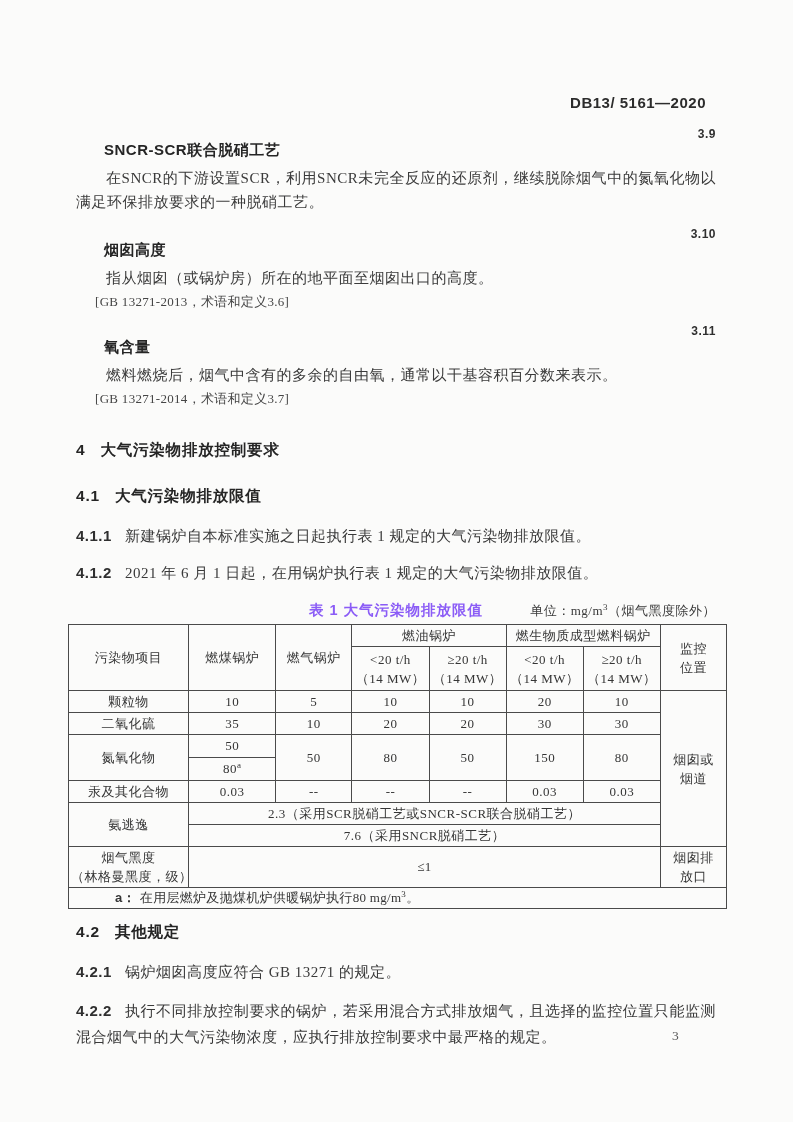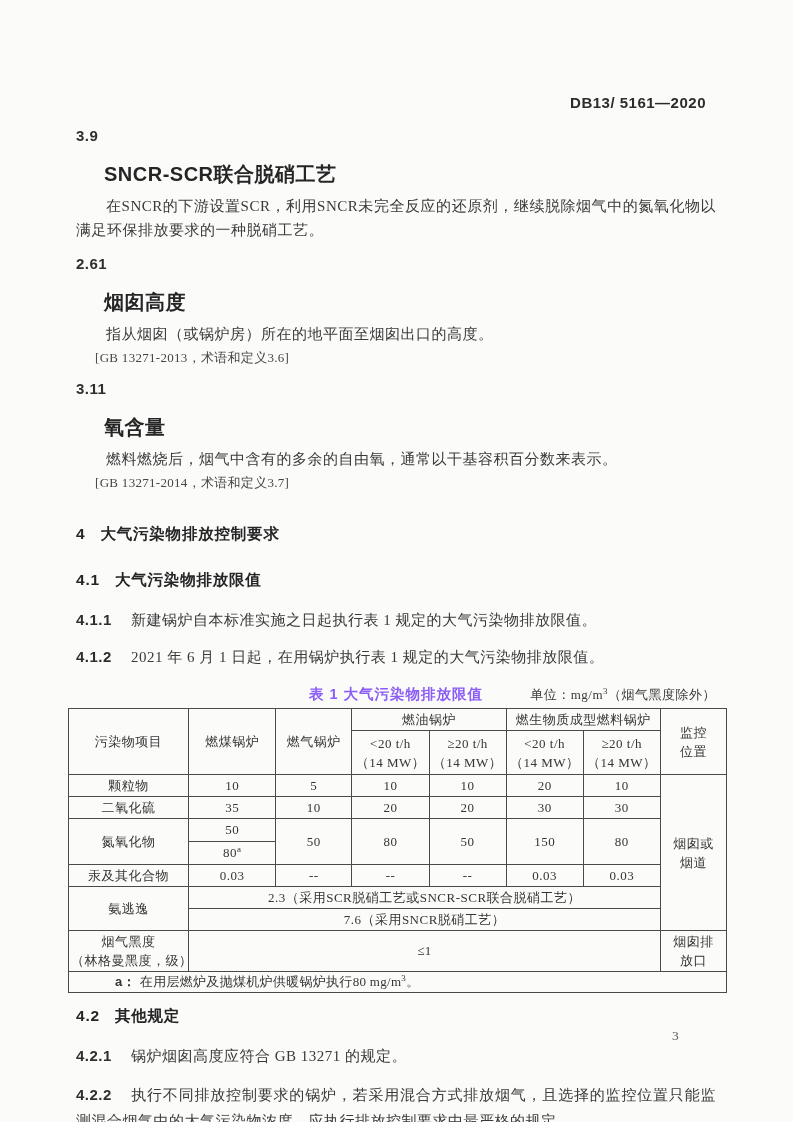--- a/index.html
+++ b/index.html
@@ -11,43 +11,43 @@
     padding:94px 77px 0 76px;
     font-size:15px; letter-spacing:0.5px;
   }
   .doc-ref {
     text-align:right; padding-right:10px;
     font-family:"Liberation Sans","DejaVu Sans",sans-serif;
     font-weight:600; font-size:15px; color:#2c2c2c; letter-spacing:0.5px;
   }
   .clause-num {
     font-family:"Liberation Sans","DejaVu Sans",sans-serif;
-    font-weight:600; font-size:15px; color:#2f2f2f;
+    font-weight:600; font-size:12px; color:#2f2f2f;text-align:right;
   }
   .c39 { margin-top:16px; }
   .term-title {
     font-family:"Liberation Sans","DejaVu Sans",sans-serif;
-    font-weight:bold; font-size:20px; color:#252525;
-    padding-left:28px; margin-top:17px;
+    font-weight:bold; font-size:15px; color:#252525;
+    padding-left:28px; 
   }
   .def { margin-top:6px; line-height:24px; text-indent:2em; text-align:justify; }
   .src { margin-top:3px; padding-left:19px; font-size:13px; color:#454545; letter-spacing:0.3px; }
   .c310 { margin-top:13px; }
   .c311 { margin-top:13px; }
   .h1, .h2 {
     font-family:"Liberation Sans","DejaVu Sans",sans-serif;
     font-weight:bold; font-size:15.5px; color:#252525; letter-spacing:0.8px;
   }
   .h1 { margin-top:32px; }
   .h2 { margin-top:25px; }
   .hnum { margin-right:15px; }
   .para { margin-top:16px; line-height:26px; text-align:justify; }
   .pnum {
     font-family:"Liberation Sans","DejaVu Sans",sans-serif;
-    font-weight:600; color:#2f2f2f; margin-right:19px;
+    font-weight:600; color:#2f2f2f; margin-right:13px;
   }
   .p412 { margin-top:11px; }
   .caption-row { position:relative; margin-top:15px; height:20px; }
   .tbl-title {
     display:block; text-align:center;
     font-family:"Liberation Sans","DejaVu Sans",sans-serif;
     font-weight:bold; font-size:14.5px; color:#8b5cf6; letter-spacing:1px;
   }
   .tbl-unit { position:absolute; right:0; top:1px; font-size:13px; color:#3a3a3a; letter-spacing:0.5px; }
   sup { font-size:9px; vertical-align:super; line-height:0; }
@@ -82,21 +82,21 @@
 <body>
 
 <div class="page">
 
   <div class="doc-ref">DB13/ 5161—2020</div>
 
   <div class="clause-num c39">3.9</div>
   <div class="term-title">SNCR-SCR联合脱硝工艺</div>
   <p class="def">在SNCR的下游设置SCR，利用SNCR未完全反应的还原剂，继续脱除烟气中的氮氧化物以满足环保排放要求的一种脱硝工艺。</p>
 
-  <div class="clause-num c310">2.61</div>
+  <div class="clause-num c310">3.10</div>
   <div class="term-title">烟囱高度</div>
   <p class="def">指从烟囱（或锅炉房）所在的地平面至烟囱出口的高度。</p>
   <div class="src">[GB 13271-2013，术语和定义3.6]</div>
 
   <div class="clause-num c311">3.11</div>
   <div class="term-title">氧含量</div>
   <p class="def">燃料燃烧后，烟气中含有的多余的自由氧，通常以干基容积百分数来表示。</p>
   <div class="src">[GB 13271-2014，术语和定义3.7]</div>
 
   <div class="h1">

